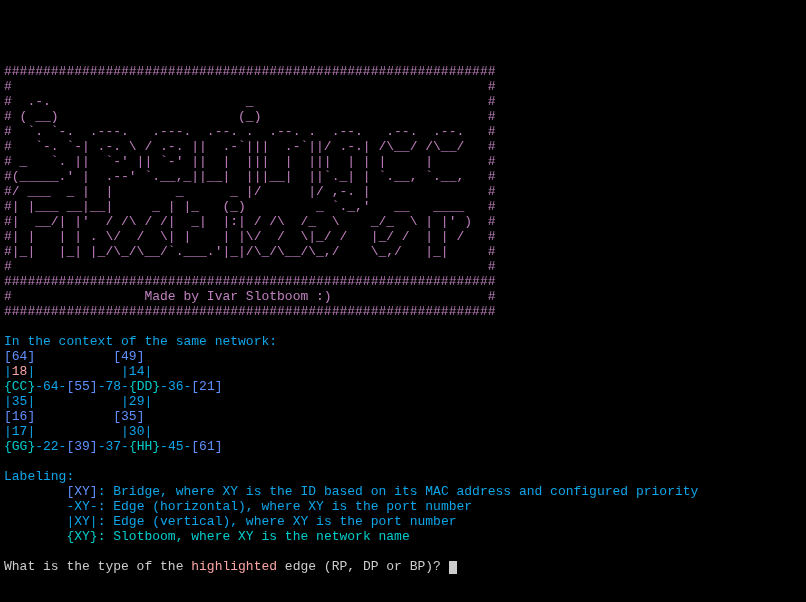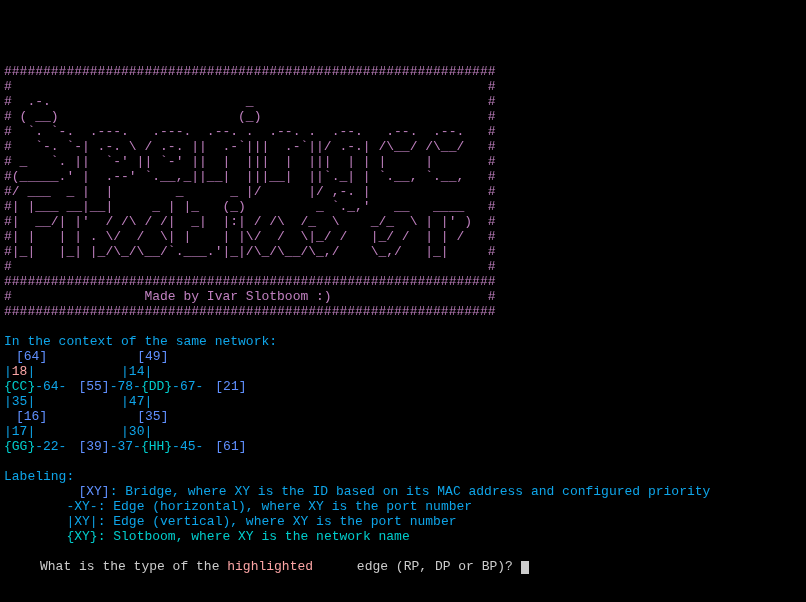--- a/index.html
+++ b/index.html
@@ -7,24 +7,24 @@
     padding: 4px;
     background: #000;
     font-family: "Courier New", Courier, monospace;
     font-size: 13px;
     line-height: 15px;
     color: #ccc;
     white-space: pre;
   }
   .purple { color: #c080c0; }
   .cyan { color: #00cccc; }
-  .blue { color: #6090ff; margin-left: 12px; }
+  .blue { color: #6090ff; }
   .yellow { color: #fca5a5; }
   .white { color: #0ea5e9; }
-  .prompt { color: #cccccc; margin-left: 36px; }
+  .prompt { color: #cccccc; }
   .cursor {
     display: inline-block;
     width: 8px;
     height: 13px;
     background: #cccccc;
     vertical-align: text-bottom;
   }
 </style>
 </head>
 <body>
@@ -44,22 +44,22 @@
 <span>#|  __/| |'  / /\ / /|  _|  |:| / /\  /_  \    _/_  \ | |' )  #</span>
 <span>#| |   | | . \/  /  \| |    | |\/  /  \|_/ /   |_/ /  | | /   #</span>
 <span>#|_|   |_| |_/\_/\__/`.___.'|_|/\_/\__/\_,/    \_,/   |_|     #</span>
 <span>#                                                             #</span>
 <span>###############################################################</span>
 <span>#                 Made by Ivar Slotboom :)                    #</span>
 <span>###############################################################</span></div>
 <span class="white">In the context of the same network:</span>
 <span><span class="blue">[64]</span><span>          </span><span class="blue">[49]</span></span>
 <span><span class="white">|</span><span class="yellow">18</span><span class="white">|</span><span>           </span><span class="white">|14|</span></span>
-<span><span class="cyan">{CC}</span><span class="white">-64-</span><span class="blue">[55]</span><span class="white">-78-</span><span class="cyan">{DD}</span><span class="white">-67-</span><span class="blue">[21]</span></span>
-<span><span class="white">|35|</span><span>           </span><span class="white">|47|</span></span>
+<span><span class="cyan">{CC}</span><span class="white">-64-</span><span class="blue">[55]</span><span class="white">-78-</span><span class="cyan">{DD}</span><span class="white">-36-</span><span class="blue">[21]</span></span>
+<span><span class="white">|35|</span><span>           </span><span class="white">|29|</span></span>
 <span><span class="blue">[16]</span><span>          </span><span class="blue">[35]</span></span>
 <span><span class="white">|17|</span><span>           </span><span class="white">|30|</span></span>
 <span><span class="cyan">{GG}</span><span class="white">-22-</span><span class="blue">[39]</span><span class="white">-37-</span><span class="cyan">{HH}</span><span class="white">-45-</span><span class="blue">[61]</span></span>
 
 <span class="white">Labeling:</span>
 <span>        <span class="blue">[XY]</span><span class="white">: Bridge, where XY is the ID based on its MAC address and configured priority</span></span>
 <span>        <span class="white">-XY-</span><span class="white">: Edge (horizontal), where XY is the port number</span></span>
 <span>        <span class="white">|XY|</span><span class="white">: Edge (vertical), where XY is the port number</span></span>
 <span>        <span class="cyan">{XY}</span><span class="cyan">: Slotboom, where XY is the network name</span></span>
 

